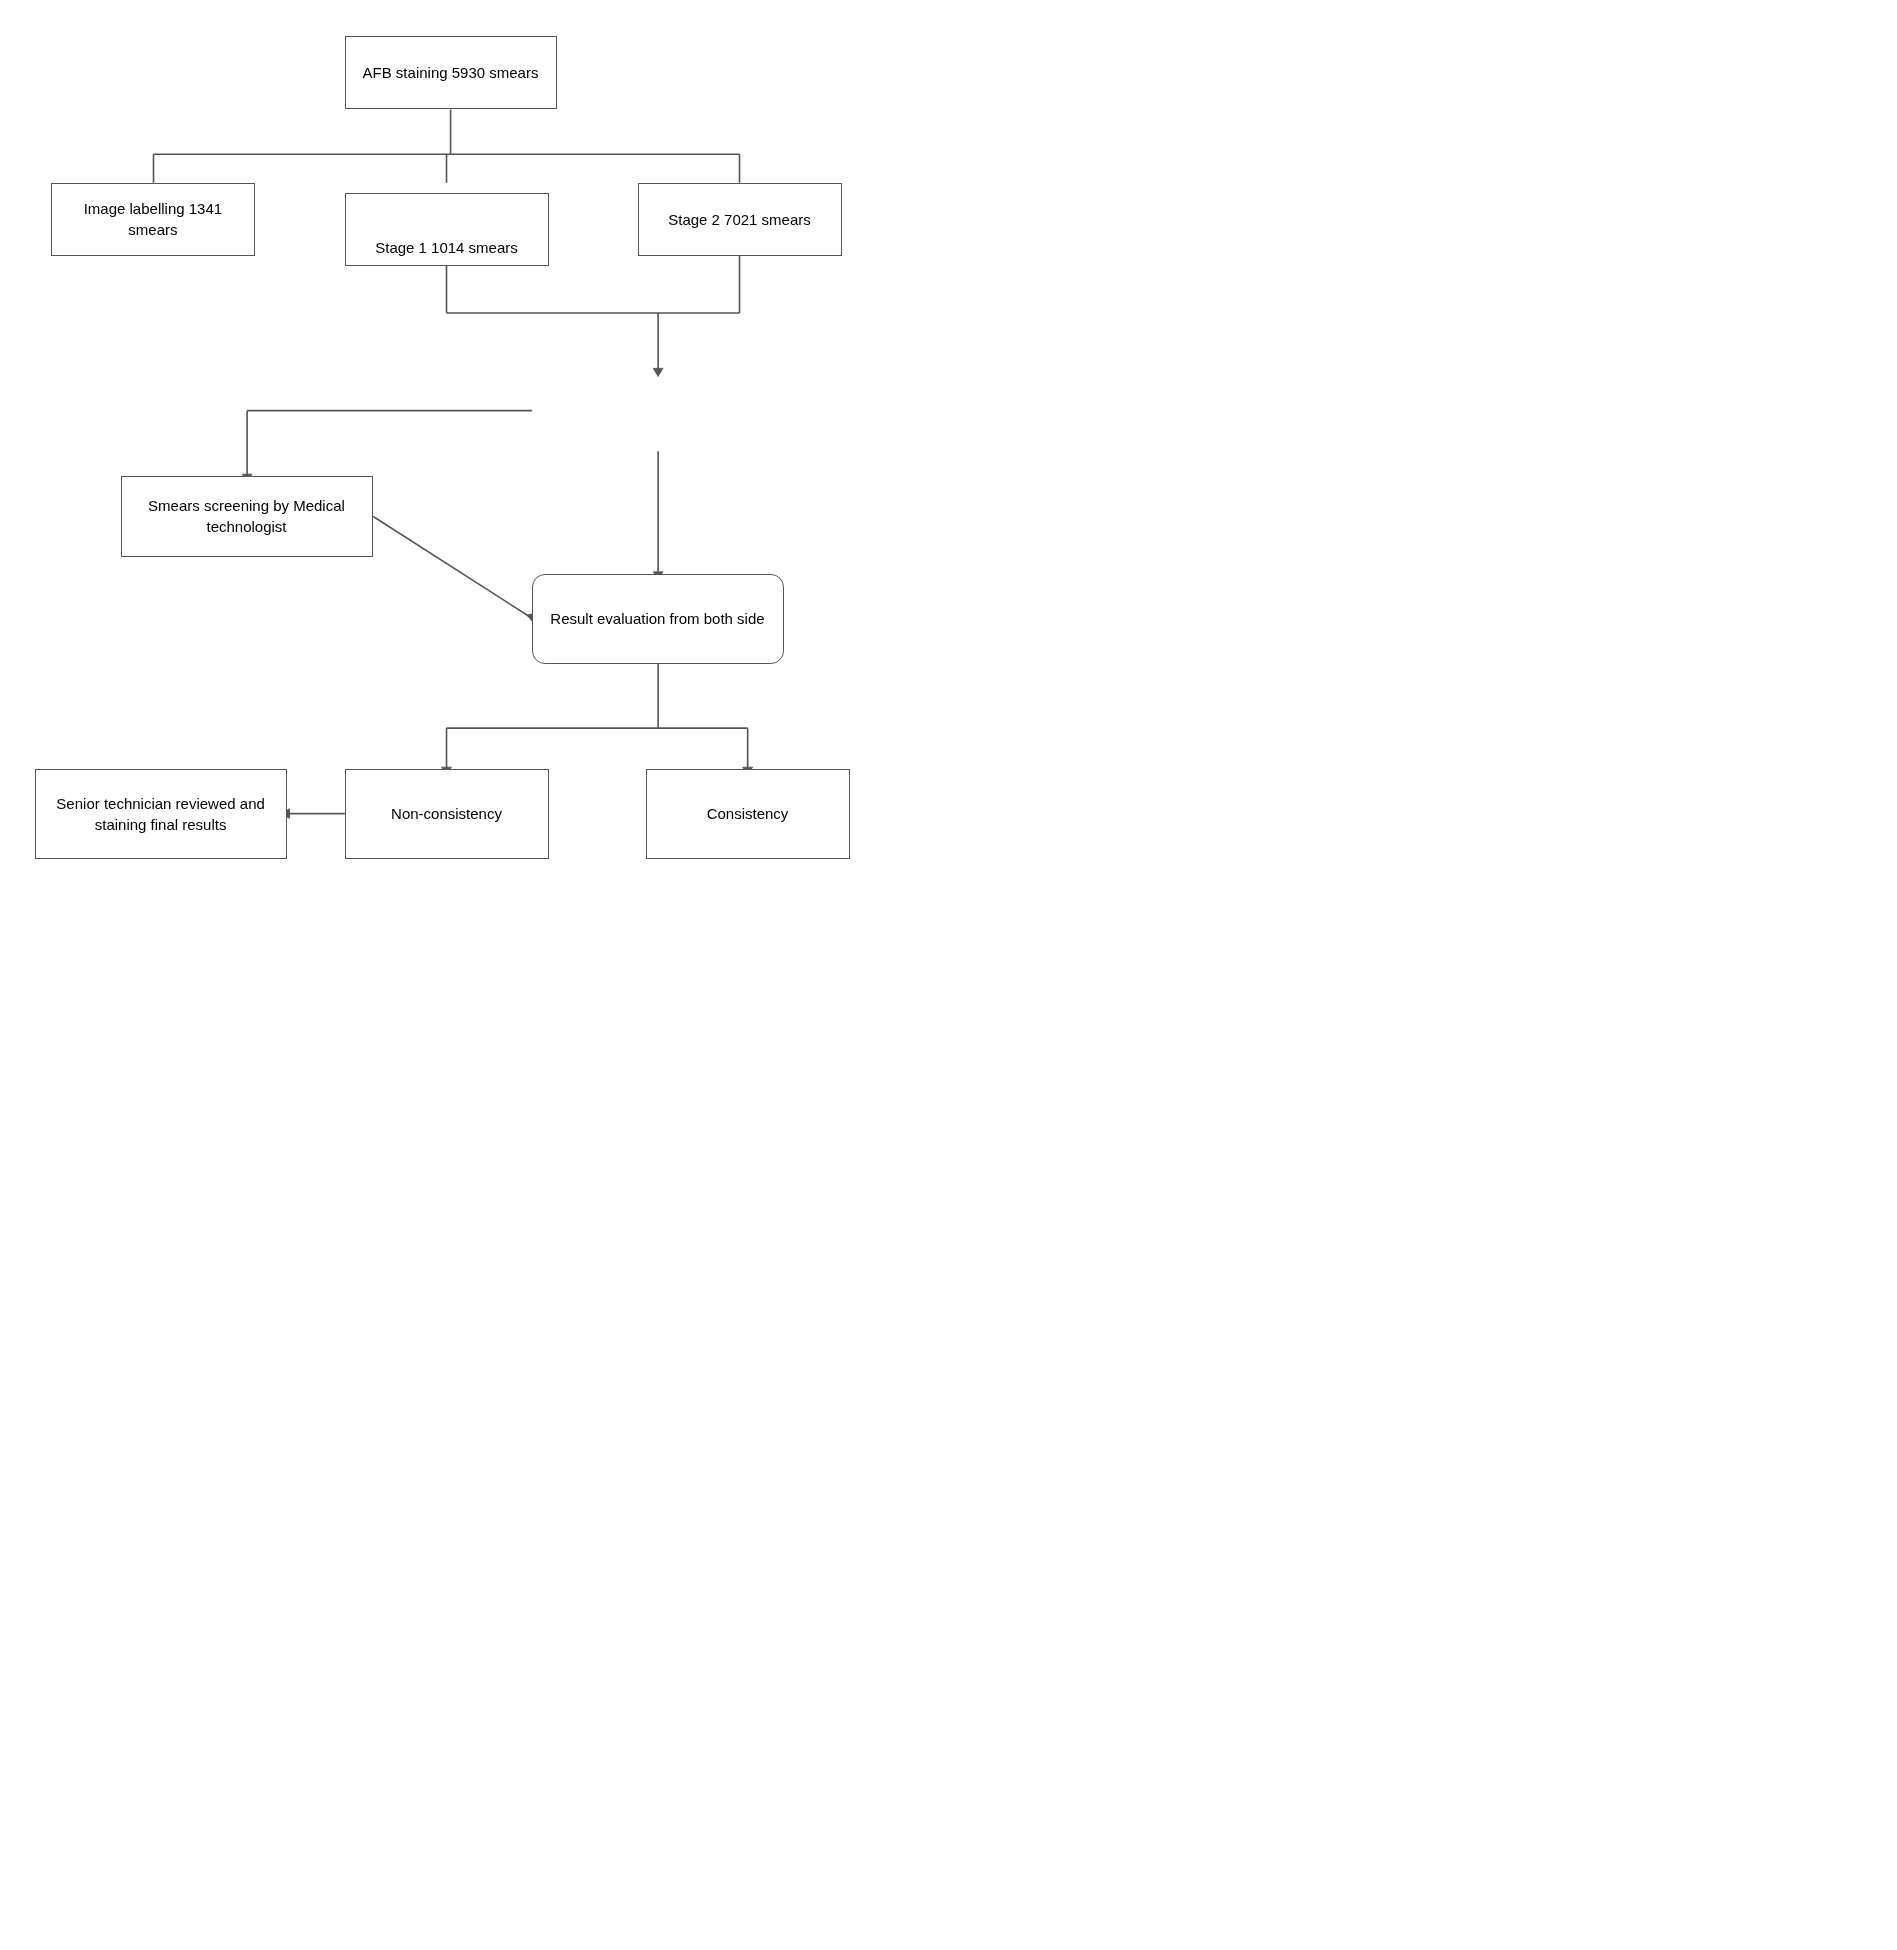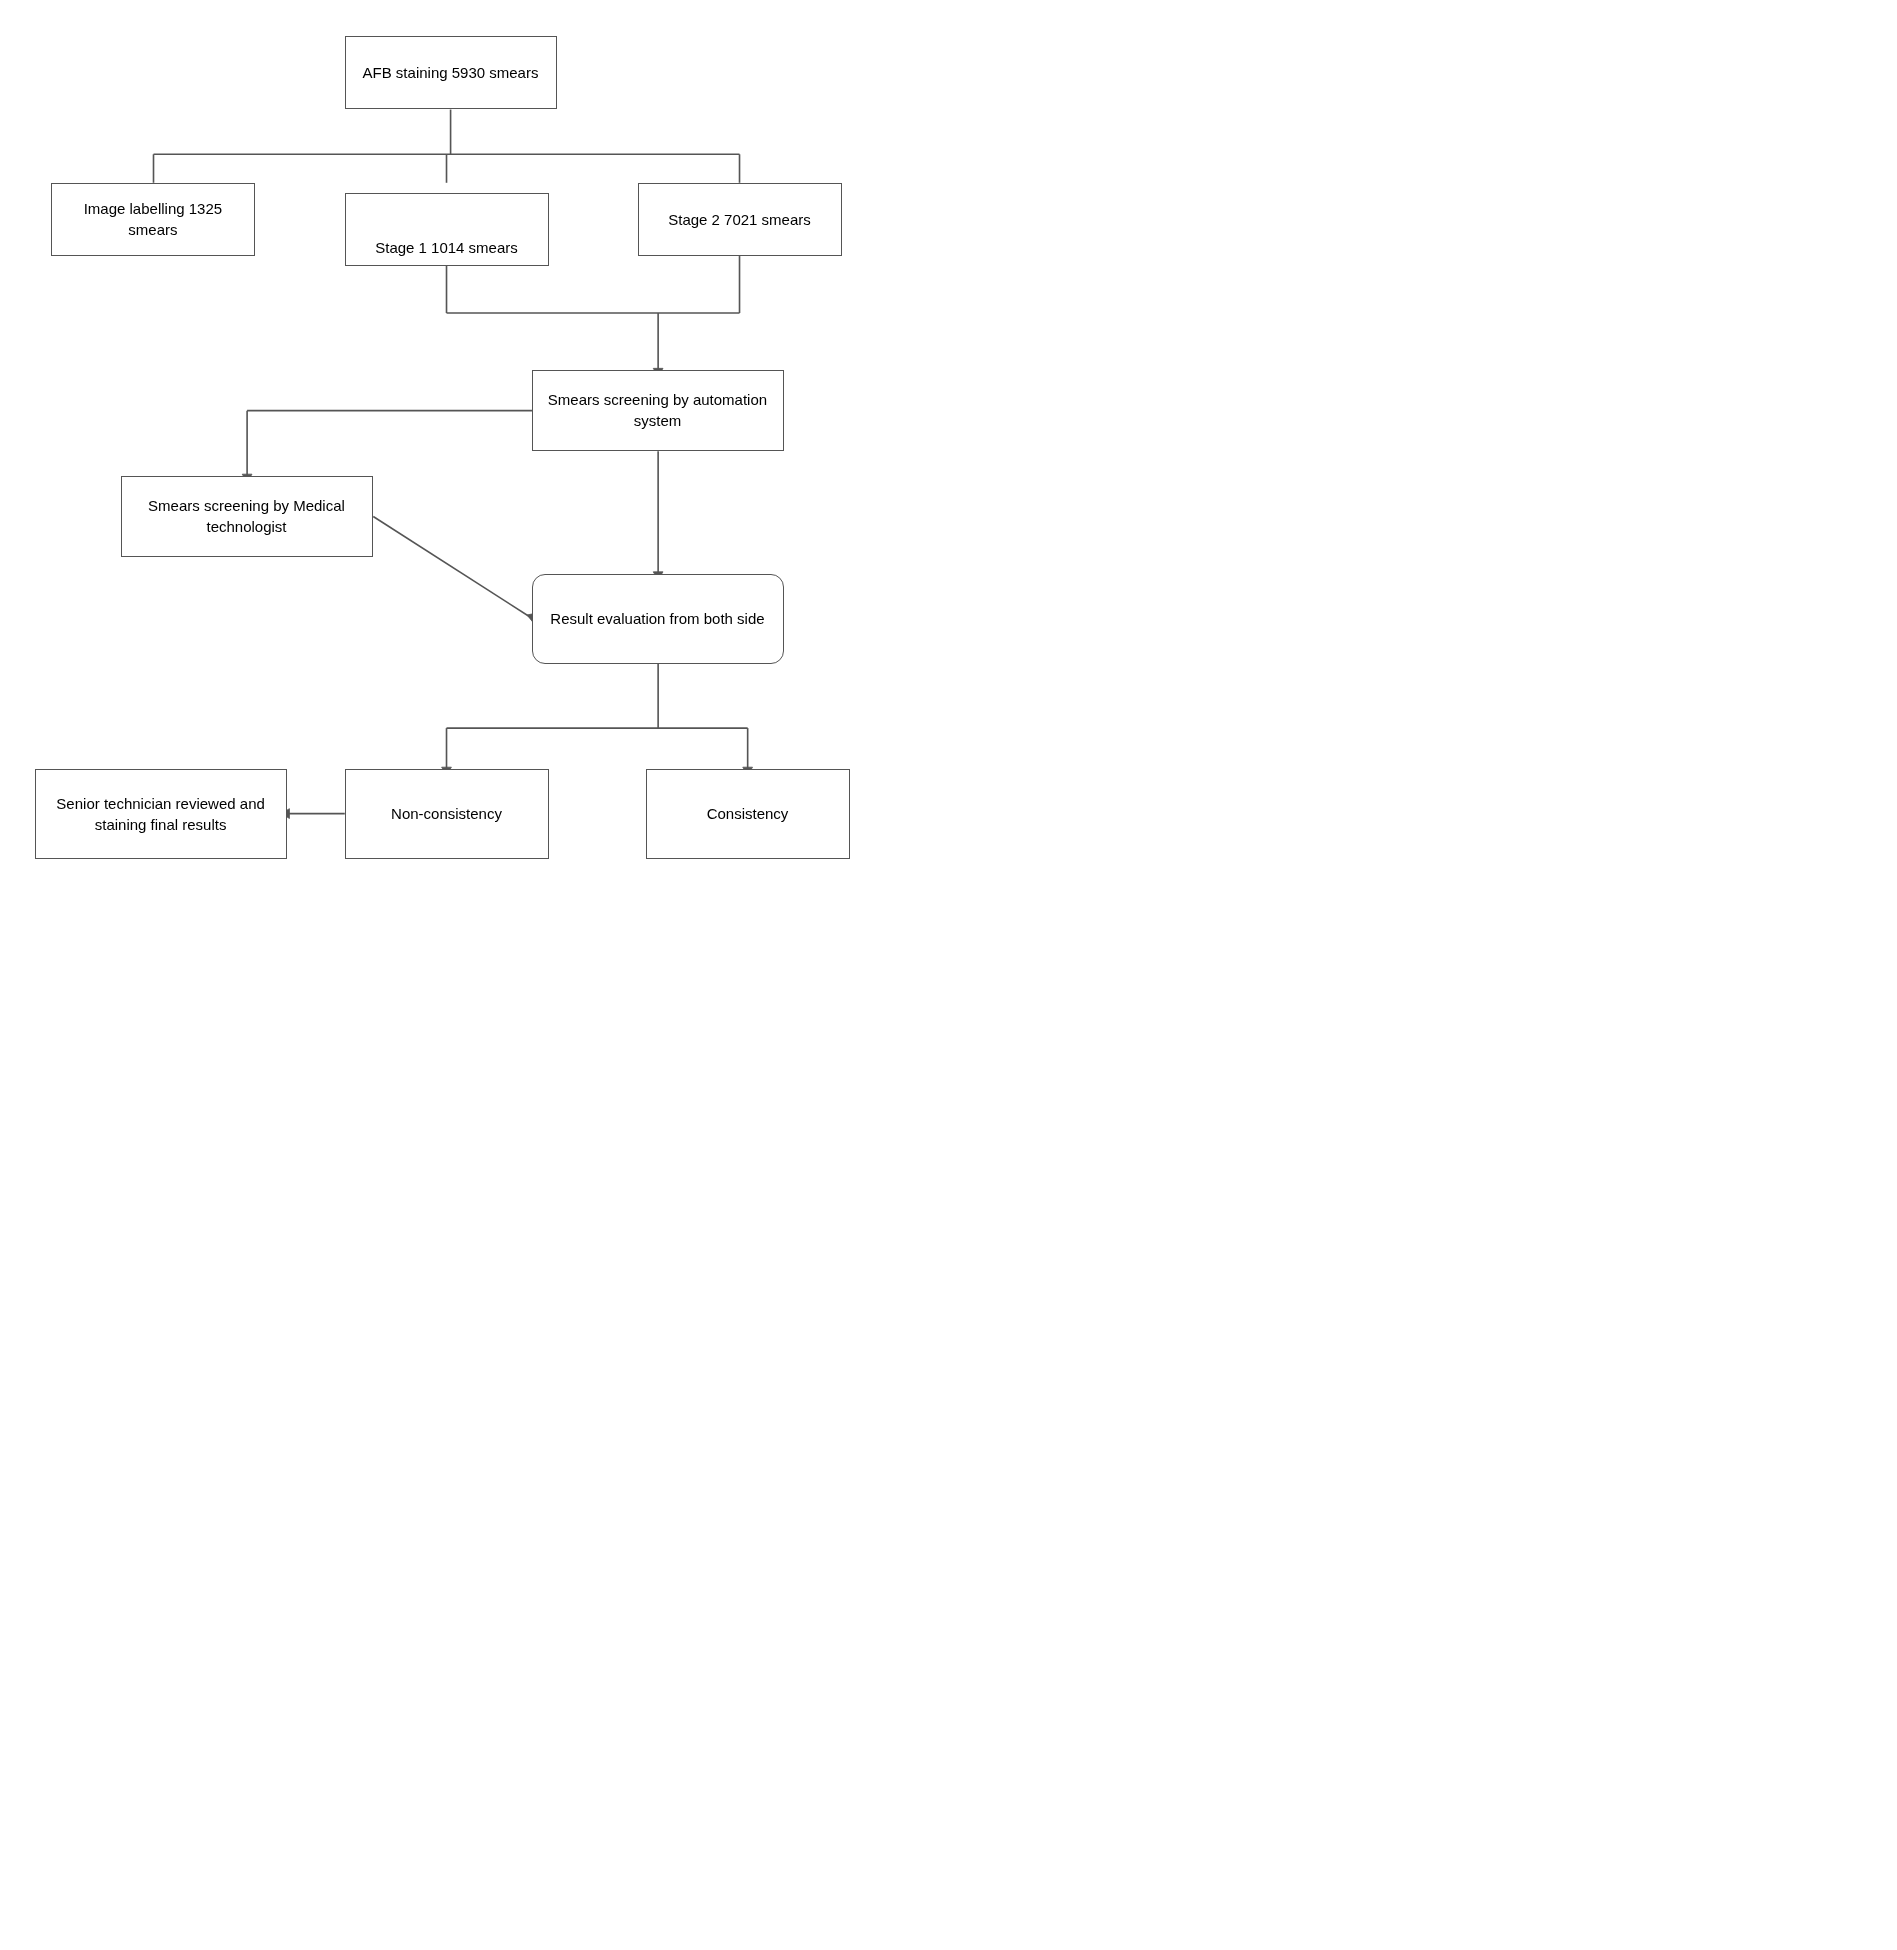--- a/index.html
+++ b/index.html
@@ -96,37 +96,33 @@
     <polygon points="322,969 312,975 322,981"></polygon>
   </svg>
 
   <div class="box" style="left:318px; top:16.3px; width:212px; height:73px;">
     <span>AFB staining
 5930 smears</span>
   </div>
 
   <div class="box" style="left:24.4px; top:163px; width:204px; height:73px;">
     <span>Image labelling
-1325 smears</span>
+1341 smears</span>
   </div>
 
   <div class="box" style="left:318px; top:173px; width:204px; height:73px;align-items:flex-end;">
     <span>Stage 1
 1014 smears</span>
   </div>
 
   <div class="box" style="left:611px; top:163px; width:204px; height:73px;">
     <span>Stage 2
 7021 smears</span>
   </div>
 
-  <div class="box" style="left:505px; top:350px; width:252px; height:81px;">
-    <span>Smears screening by
-automation system</span>
-  </div>
 
   <div class="box" style="left:94px; top:456px; width:252px; height:81px;">
     <span>Smears screening by
 Medical technologist</span>
   </div>
 
   <div class="box" style="left:505px; top:554px; width:252px; height:90px;border-radius:13px;">
     <span>Result evaluation
 from both side</span>
   </div>

